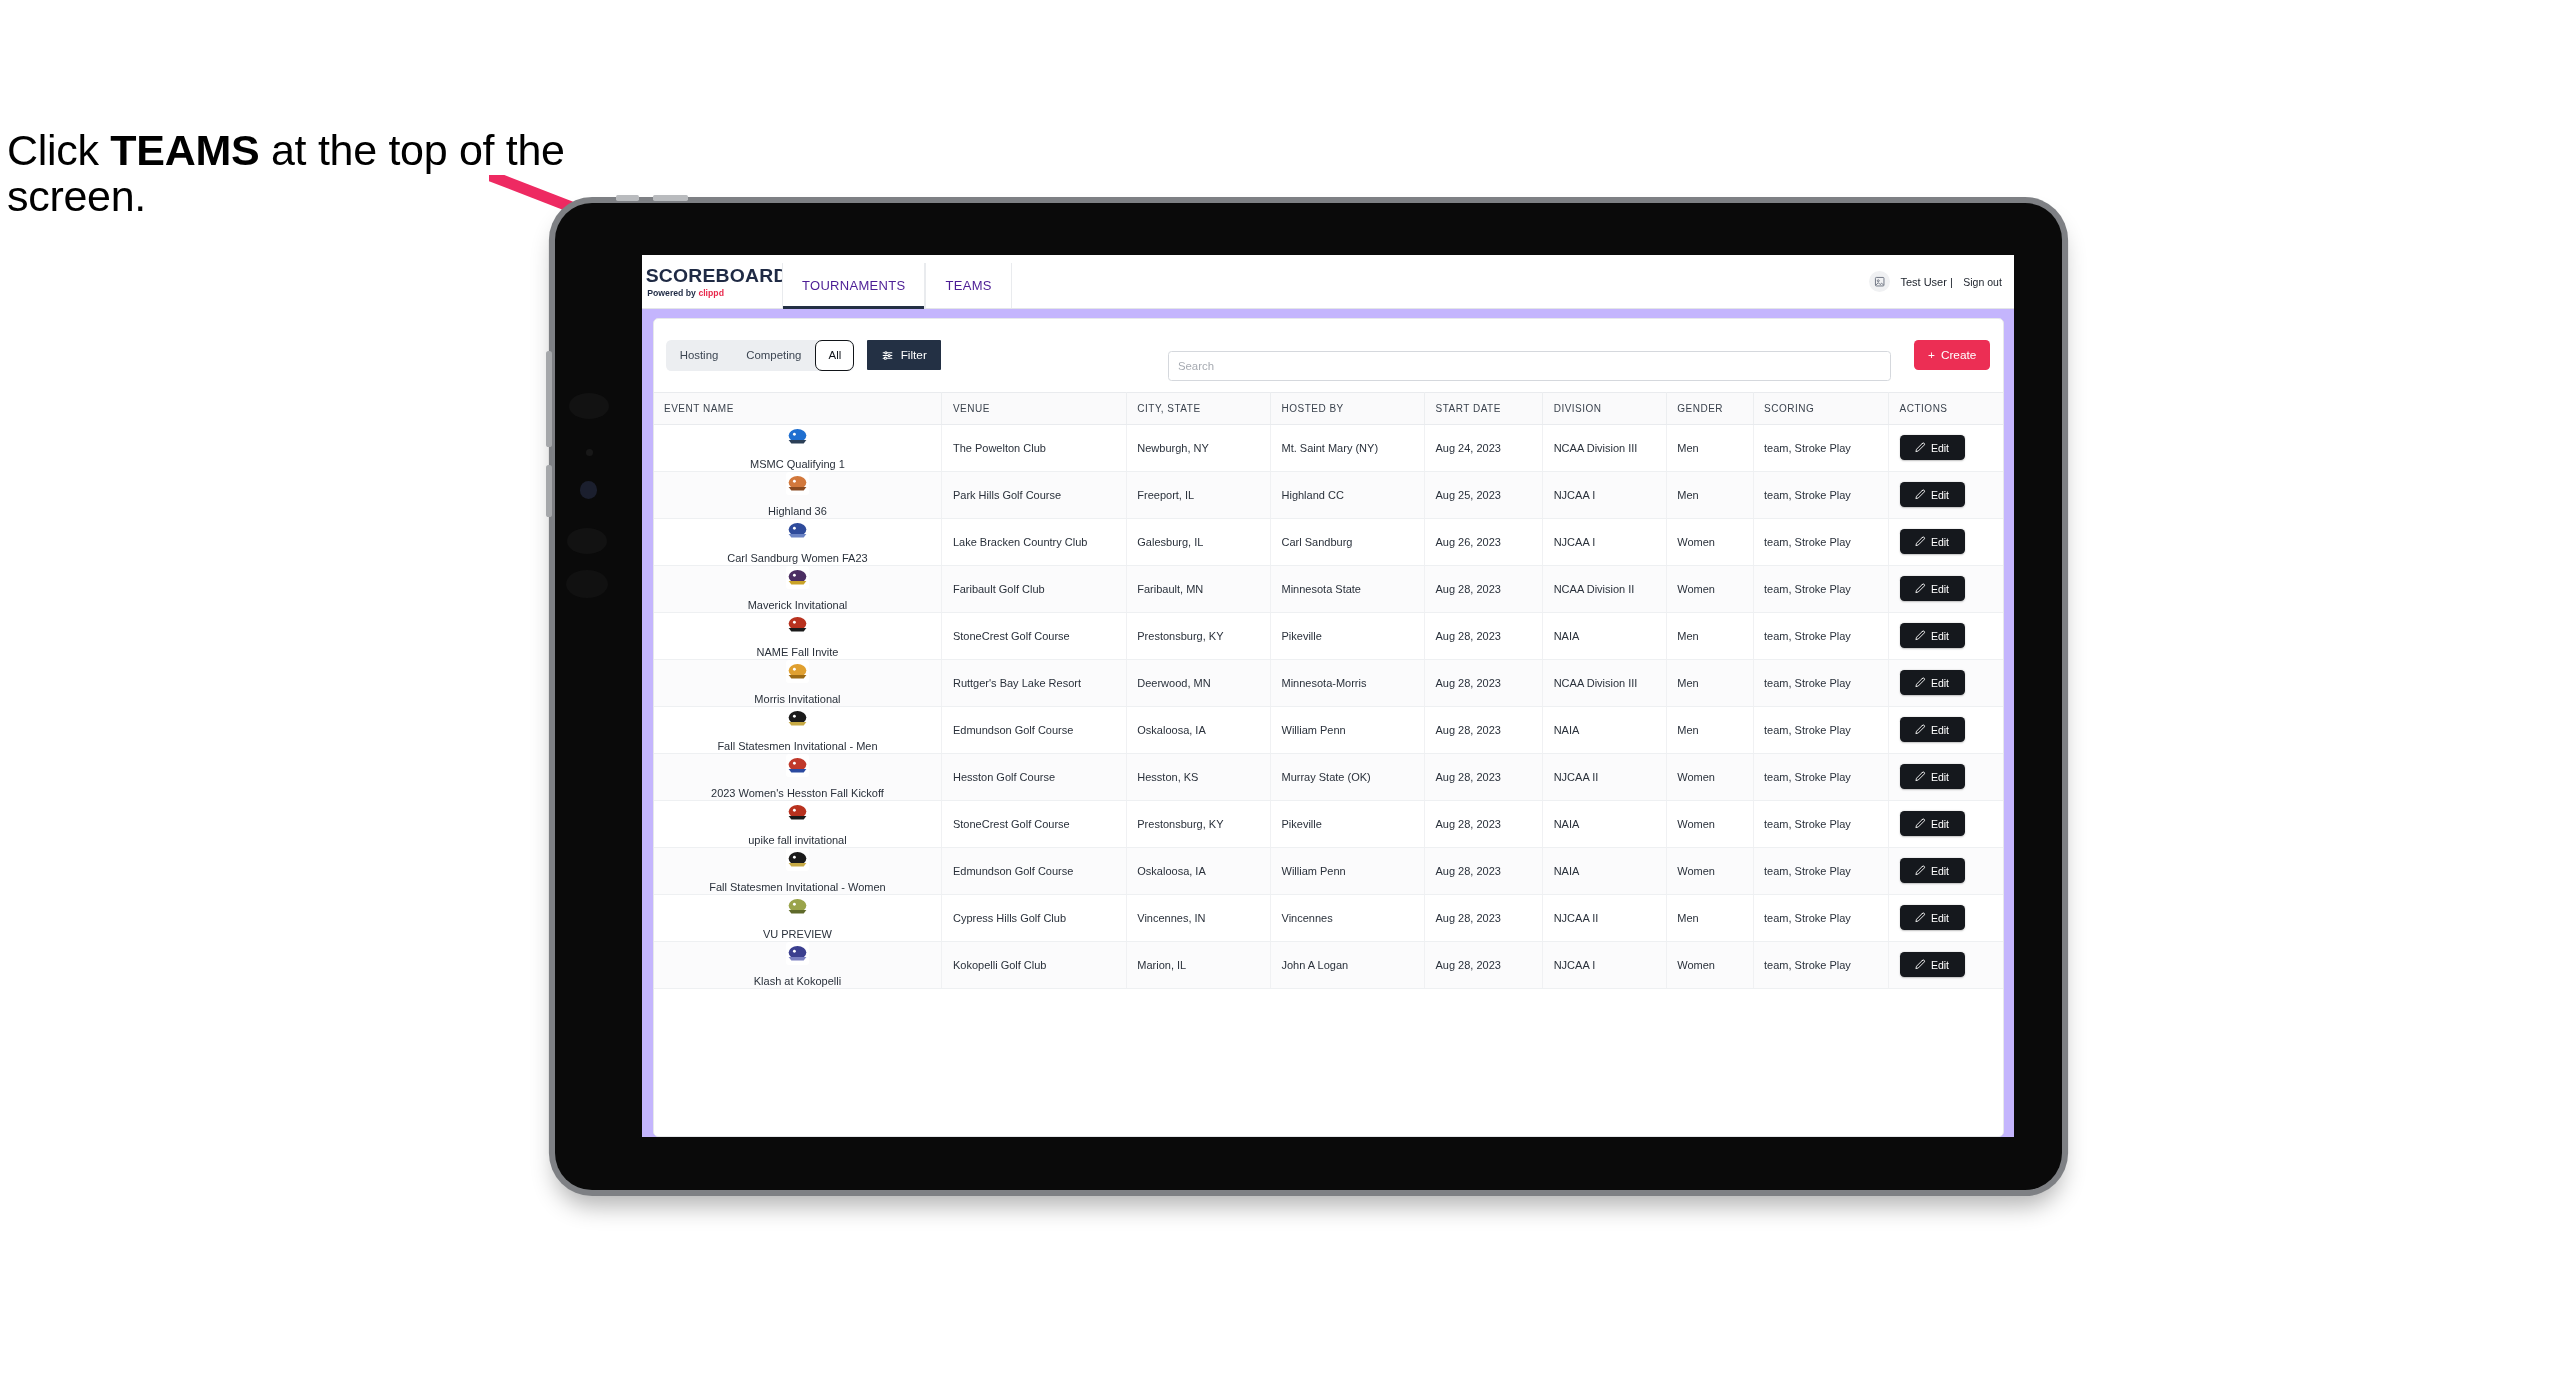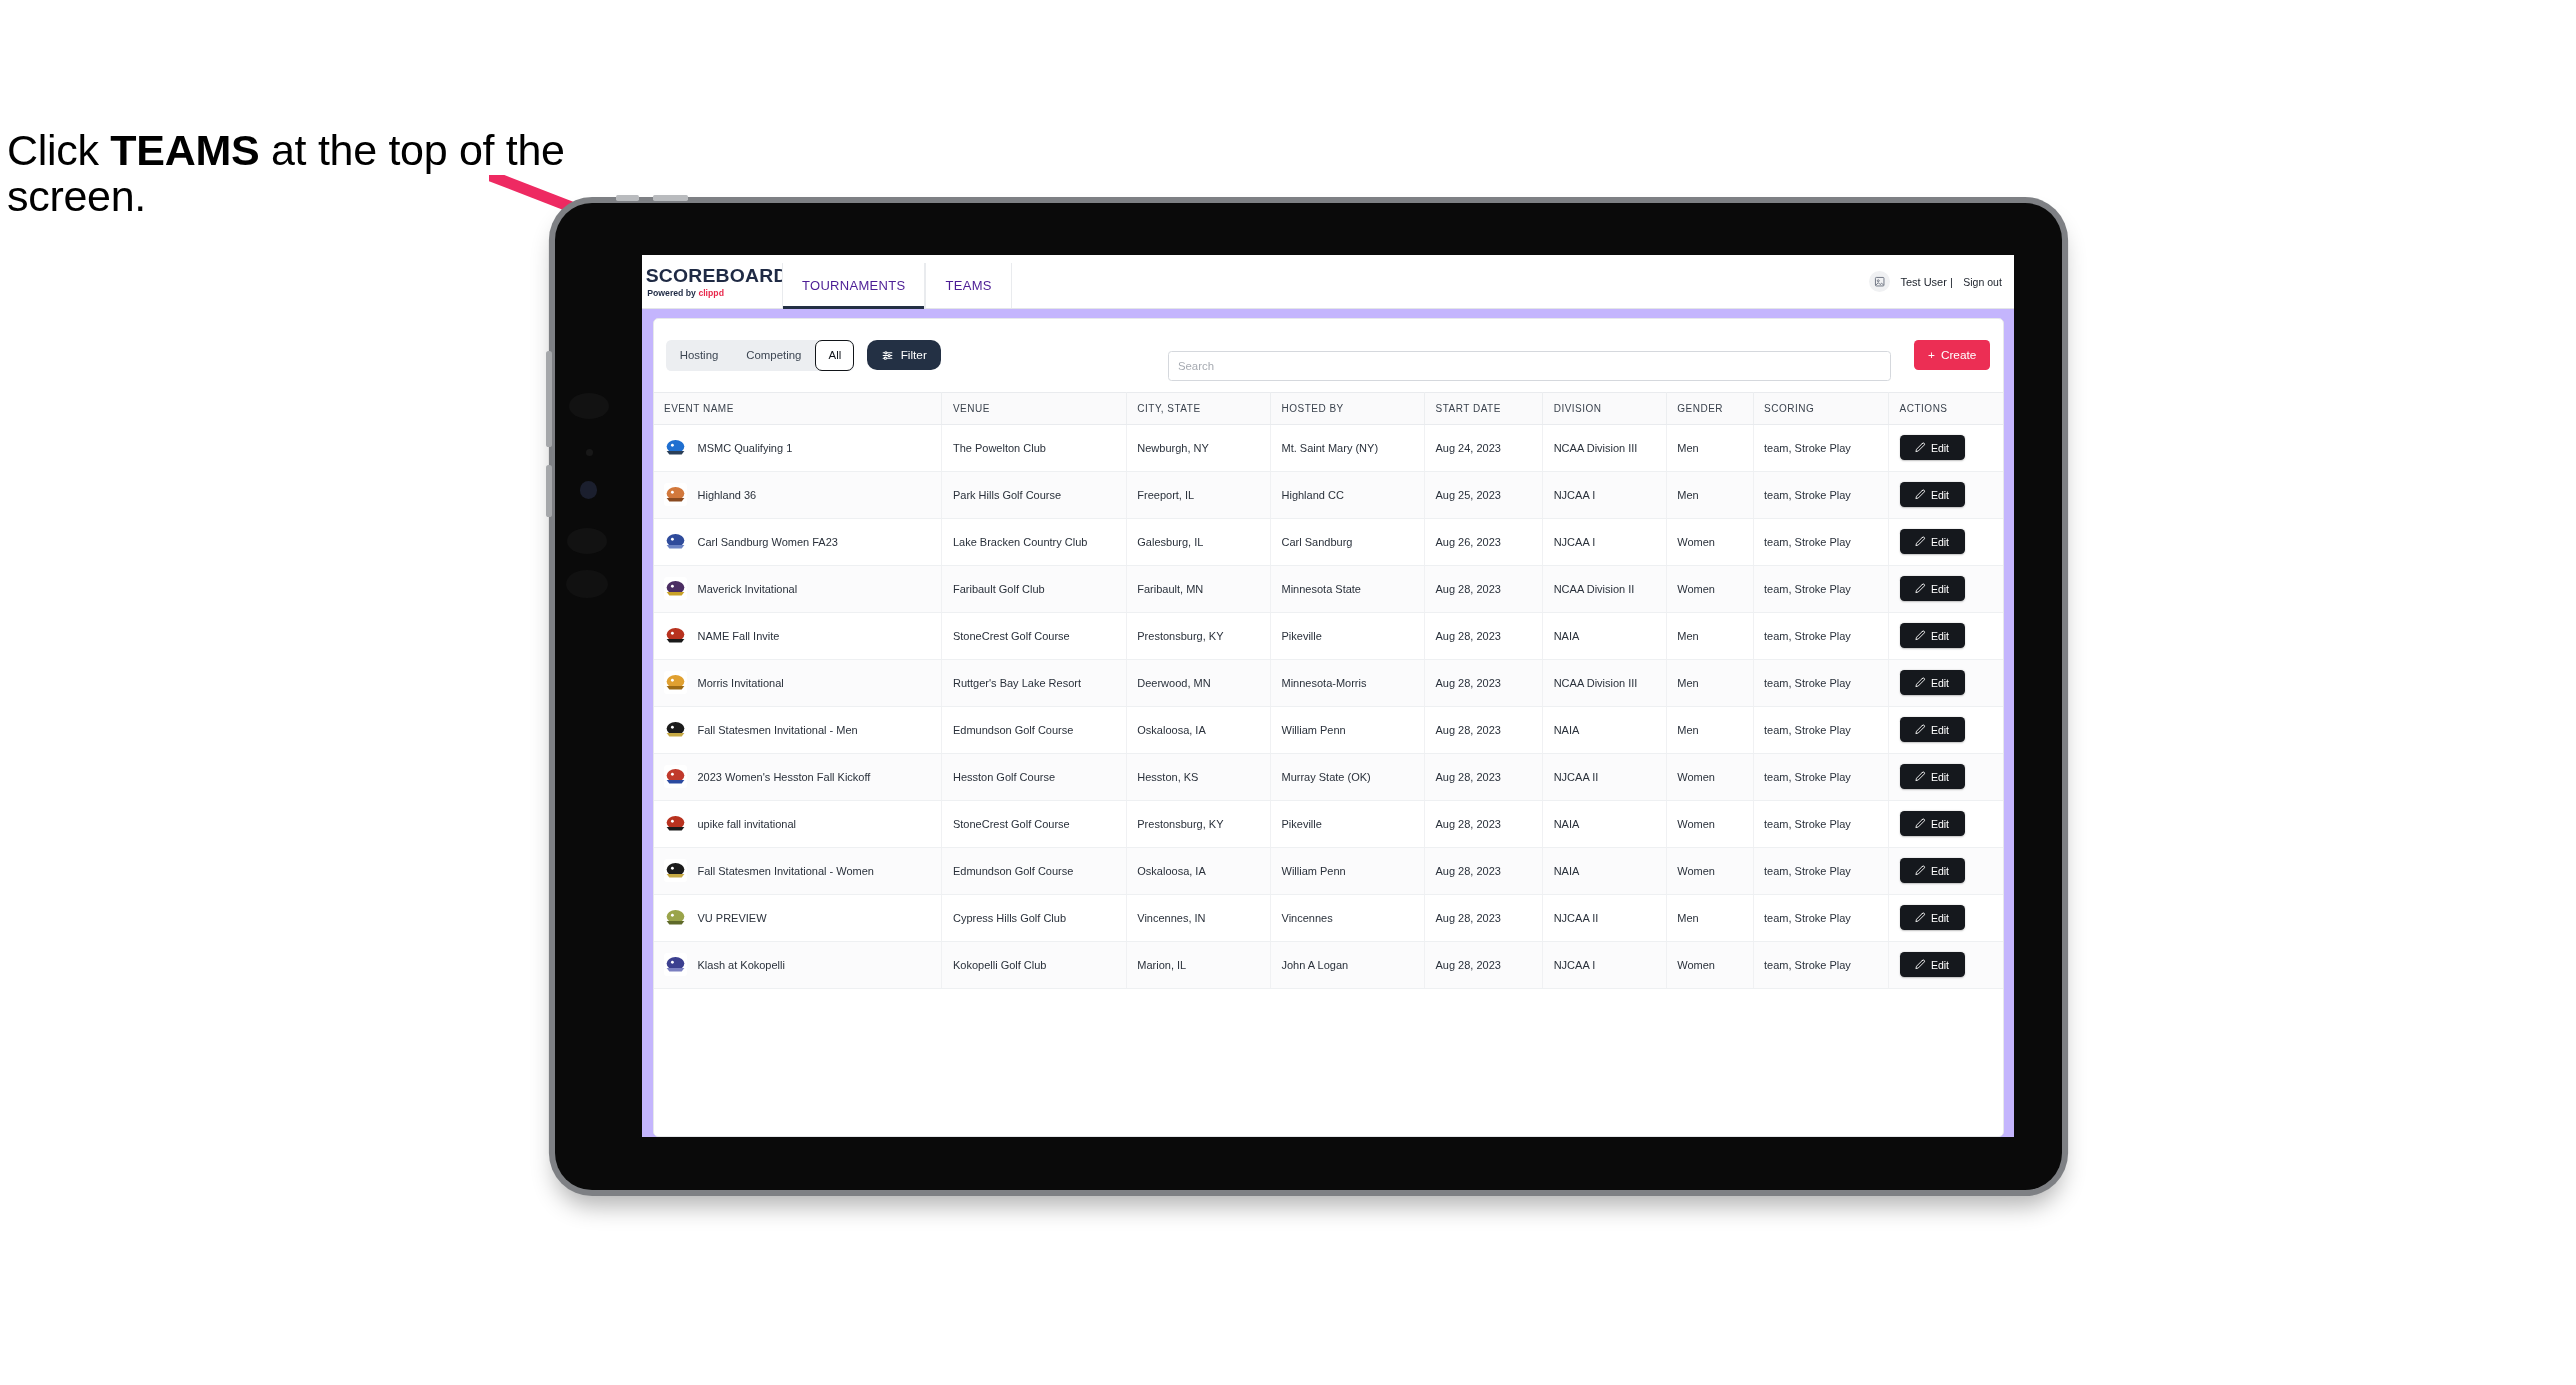--- a/index.html
+++ b/index.html
@@ -88,21 +88,21 @@
   #toolbar { display:flex; align-items:center; padding: 10.5px 12.2px; gap:12.2px; }
   #segmented {
     display:flex; align-items:center; background:#eceef1; border-radius:5.2px; height:31px; padding:0;
   }
   .seg { padding: 0 14px; font-size:11.4px; color:#3c4552; height:31px; display:flex; align-items:center; cursor:pointer; }
   .seg.sel {
     background:#fff; border:1.7px solid #111418; border-radius:7px; font-weight:400; color:#11151b;
     height:31px; padding:0 12.2px;
   }
   #filter-btn {
-    background:#233044; color:#fff; border-radius:10px; height:30px; padding: 0 14px;
+    background:#233044; color:#fff; border-radius:1px; height:30px; padding: 0 14px;
     display:flex; align-items:center; gap:7px; font-size:11.8px; cursor:pointer;
   }
   #search-box {
     margin-left:auto; width: 723px; height: 30px; border:0.9px solid #d5d8dd; border-radius:3.5px;
     background:#fff; display:flex; align-items:center; padding: 0 8.7px; margin-top: 22px;
   }
   #search-input { border:none; outline:none; width:100%; font-size:11.4px; color:#444; font-family:"Liberation Sans", sans-serif; }
   #search-input::placeholder { color:#a7abb2; }
   #create-btn {
     margin-left: 10.5px; background:#ec2e54; color:#fff; border-radius:4.4px; height:30px;
@@ -118,21 +118,21 @@
     text-align:left; padding: 9.6px 10.5px; height:32px;
   }
   thead th:last-child { border-right:none; }
   tbody td {
     border-bottom:0.9px solid #eef0f2; border-right:0.9px solid #f0f1f3;
     font-size:11px; color:#2a313b; padding: 0 10.5px; height:47px; vertical-align:middle;
     white-space:nowrap; overflow:hidden; text-overflow:ellipsis;
   }
   tbody td:last-child { border-right:none; }
   tbody tr:nth-child(even) { background:#fbfbfc; }
-  .evt { display:flex; align-items:center; gap:10.5px; }
+  .evt { display:flex; align-items:center; gap:10.5px;flex-direction:column; }
   .logo { width:23px; height:23px; flex:0 0 23px; border-radius:2.6px; overflow:hidden; }
   .edit-btn {
     background:#15181d; color:#fff; border-radius:4.4px; height:24.5px; width:65px;
     display:flex; align-items:center; justify-content:center; gap:5.2px; font-size:10.5px; cursor:pointer;
     box-shadow: 0 0.9px 1.7px rgba(0,0,0,0.25);
   }
   .col-event { width: 266px; }
   .col-venue { width: 170px; }
   .col-city  { width: 133px; }
   .col-host  { width: 142px; }

